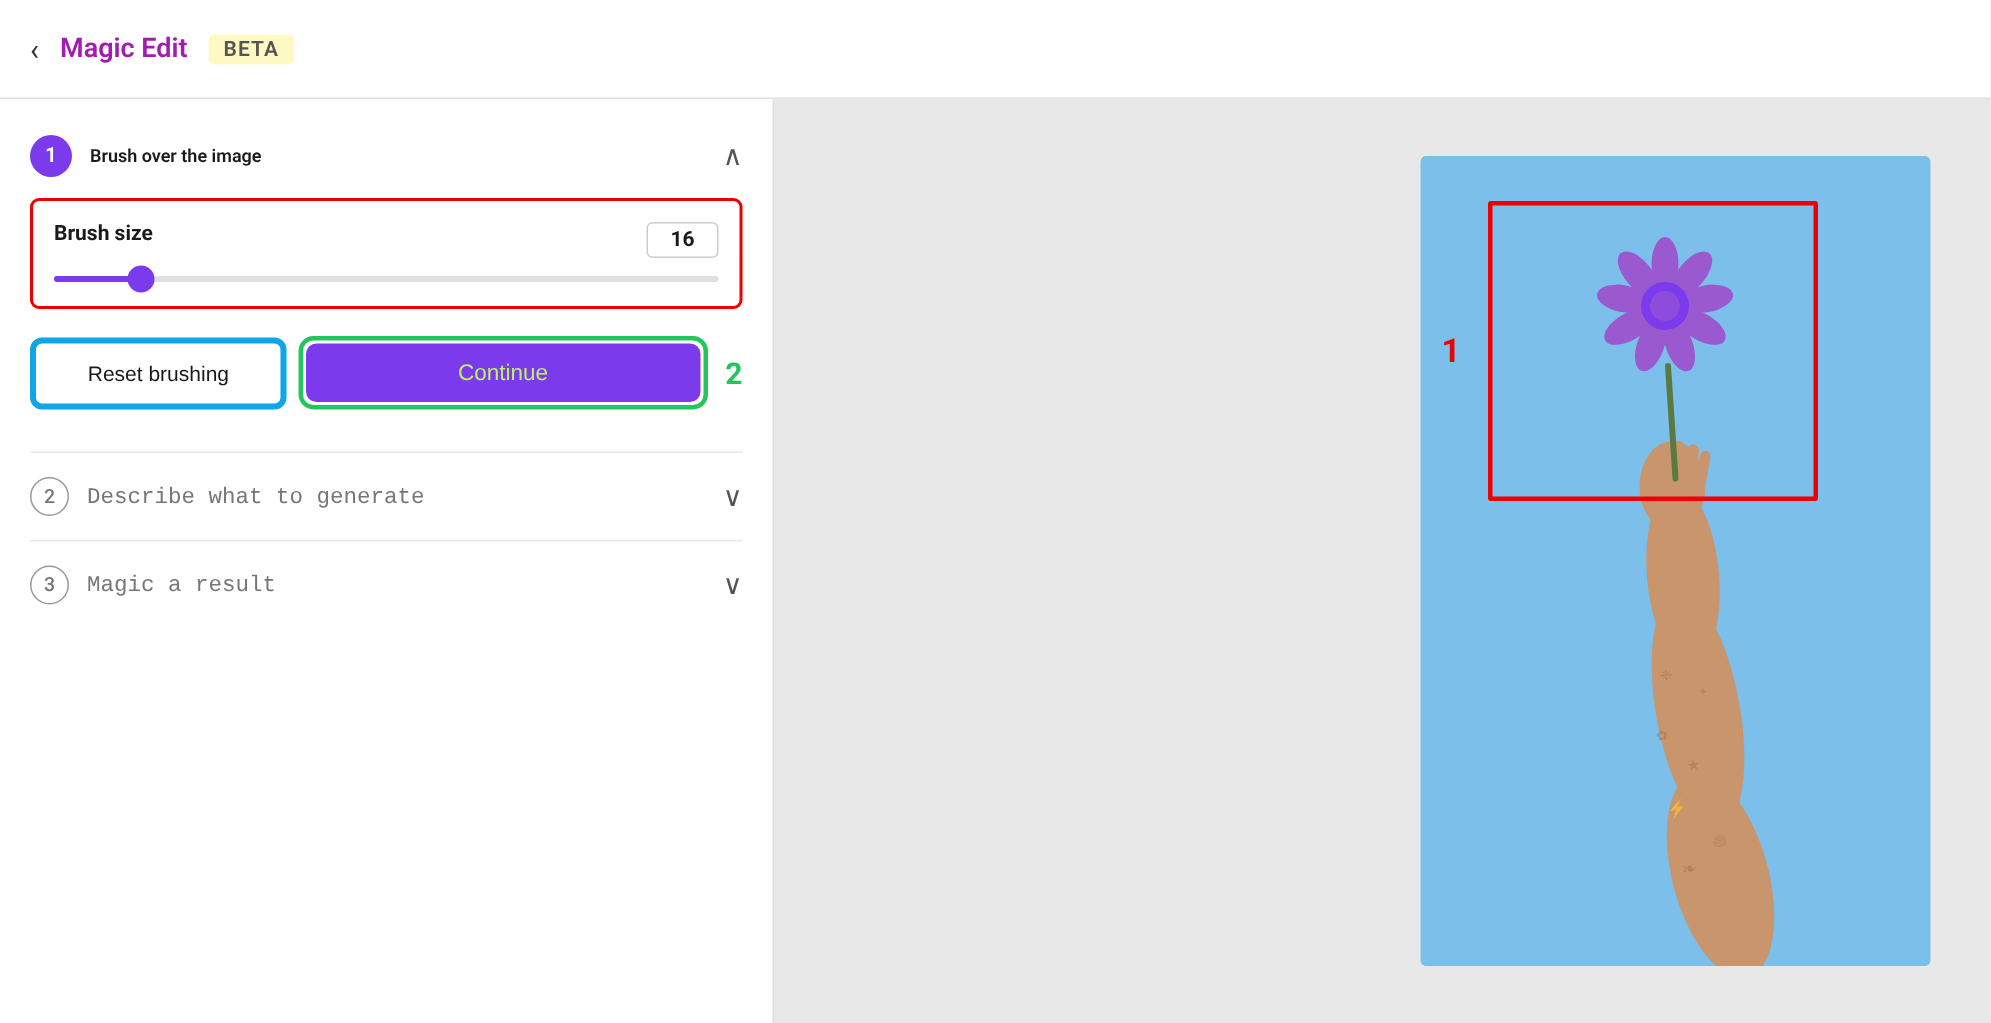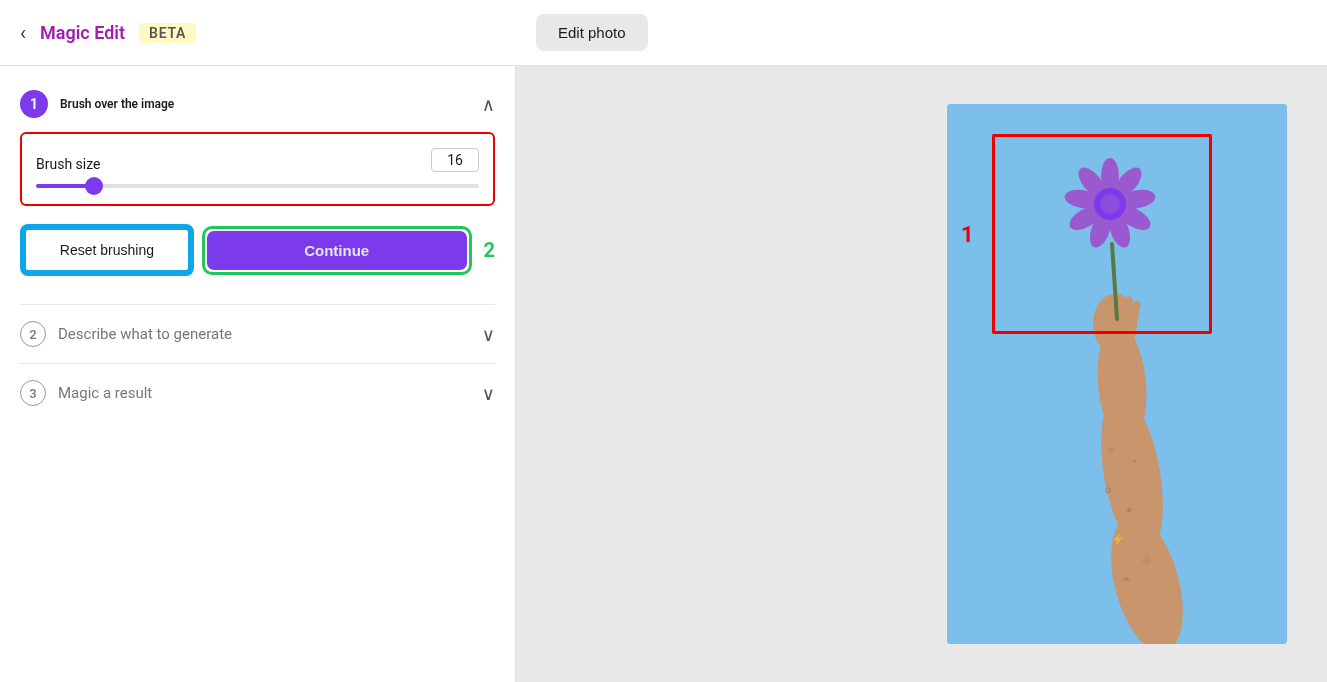--- a/index.html
+++ b/index.html
@@ -129,23 +129,24 @@
     
     .brush-size-container {
       border: 2px solid #e00;
       border-radius: 6px;
       padding: 14px 14px 16px;
       margin-bottom: 18px;
     }
 
     .brush-size-row {
       display: flex;
-      align-items: flex-end;
+      align-items: flex-start;
       justify-content: space-between;
       margin-bottom: 12px;
+      font-weight: bold;
     }
 
     .brush-size-label {
       font-size: 14px;
       color: #1a1a1a;
     }
 
     .brush-size-value {
       border: 1px solid #ccc;
       border-radius: 4px;
@@ -184,21 +185,21 @@
       position: absolute;
       top: -7px;
       left: 11%;
       cursor: pointer;
     }
 
     .reset-btn {
       flex: 1;
       padding: 12px 16px;
       background: #fff;
-      border: 6px solid #0ea5e9;
+      border: 4px solid #0ea5e9;
       border-radius: 8px;
       font-size: 14px;
       font-weight: 500;
       color: #1a1a1a;
       cursor: pointer;
     }
 
     .continue-btn-wrapper {
       flex: 2;
       border: 3px solid #22c55e;
@@ -206,22 +207,22 @@
       padding: 2px;
     }
 
     .continue-btn {
       width: 100%;
       padding: 11px 16px;
       background: #7c3aed;
       border: none;
       border-radius: 7px;
       font-size: 15px;
-      font-weight: 700;
-      color: #e5e5e5;
+      font-weight: 400;
+      color: #bef264;
       cursor: pointer;
     }
 
     
     .annotation-2 {
       color: #22c55e;
       font-size: 20px;
       font-weight: 700;
       margin-left: 4px;
     }
@@ -250,20 +251,21 @@
       font-size: 13px;
       font-weight: 500;
       display: flex;
       align-items: center;
       justify-content: center;
     }
 
     .collapsed-step-title {
       font-size: 15px;
       color: #777;
+      font-family: Liberation Mono, monospace;
     }
 
     
     .right-area {
       flex: 1;
       background: #e8e8e8;
       display: flex;
       align-items: center;
       justify-content: flex-end;
       padding-right: 40px;
@@ -309,21 +311,20 @@
   </style>
 </head>
 <body>
 
 <div class="header">
   <div class="header-left">
     <span class="back-arrow">‹</span>
     <span class="header-title">Magic Edit</span>
     <span class="beta-badge">BETA</span>
   </div>
-  <button class="edit-photo-btn">Edit photo</button>
 </div>
 
 <div class="main">
 
   <div class="left-panel">
 
     <div class="step-header">
       <div class="step-header-left">
         <div class="step-number-circle">1</div>
         <span class="step-title">Brush over the image</span>

